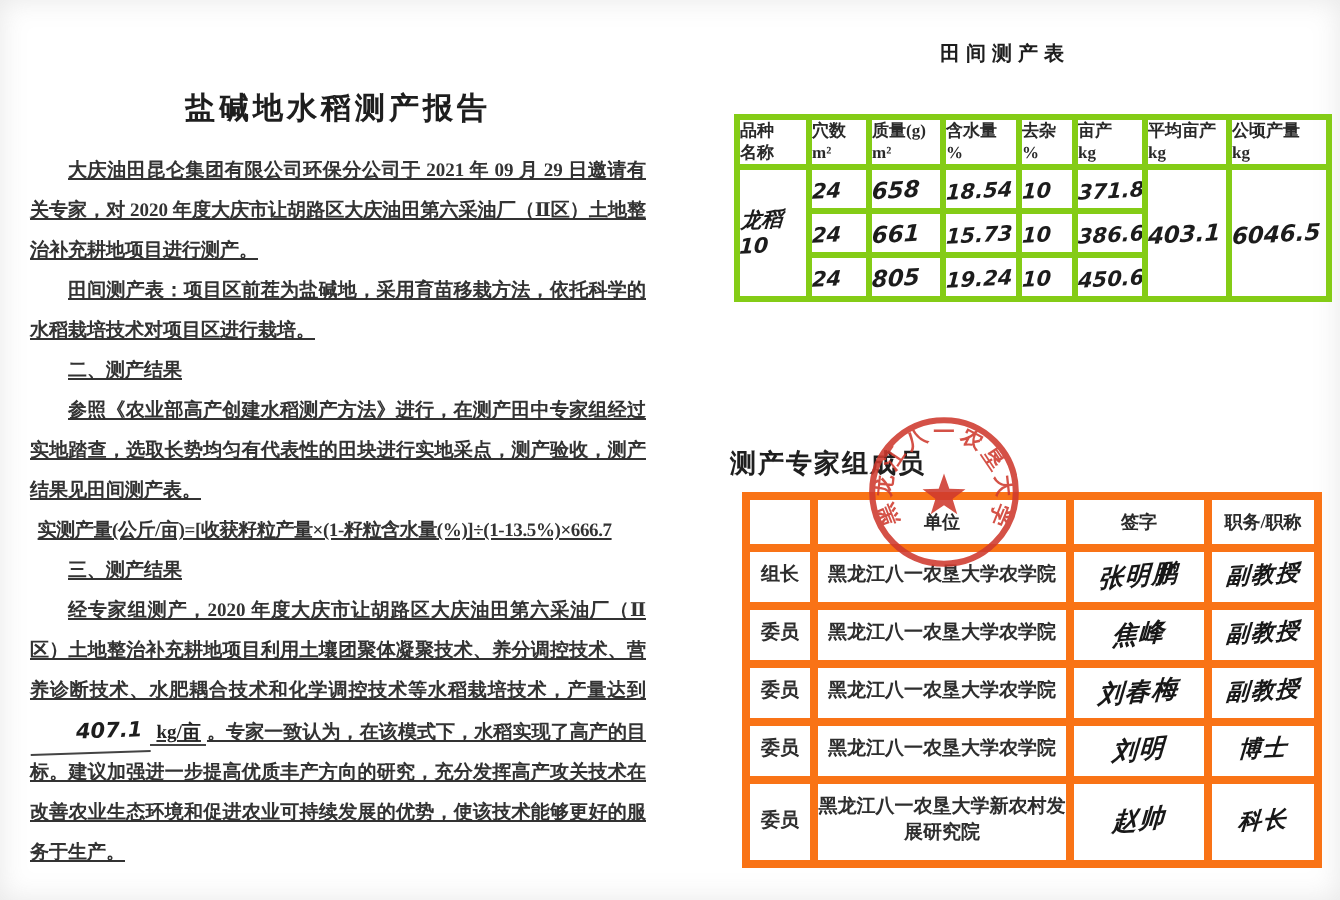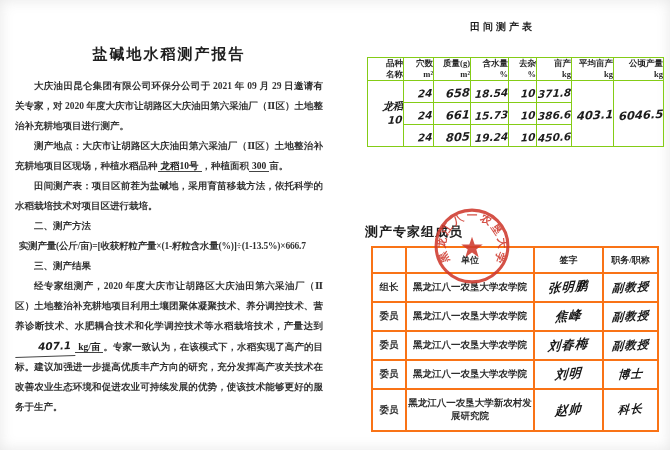--- a/index.html
+++ b/index.html
@@ -15,21 +15,21 @@
   .page-left  { left:0;   width:335px; padding:15px 12px 0 15px;margin-top:24px; }
   .page-right { left:335px; width:335px; }
 
   
   .report-title {
     text-align:center; font-size:15px; font-weight:bold;
     letter-spacing:2px; margin:6px 0 12px 0; color:#1e1e1e;
   }
   .report-body p {
     font-size:9.5px; line-height:20px; font-weight:bold;
-    text-align:justify; color:#333;
+    text-align:justify; color:#333;text-decoration:underline;
   }
   .indent { text-indent:2em; }
   .sec-heading { text-indent:2em; font-weight:bold; color:#222; }
   .formula { font-size:8.8px; white-space:nowrap; letter-spacing:-.2px; text-indent:.4em; }
   .fill {
     font-weight:bold; border-bottom:1px solid #444; padding:0 3px; color:#222;
   }
   .hw-fill {
     font-family:"DejaVu Sans",sans-serif; font-style:italic; font-weight:bold;
     border-bottom:1px solid #444; padding:0 4px; font-size:10.5px; color:#1d1d1d;
@@ -39,40 +39,40 @@
   
   .field-title {
     position:absolute; top:20px; left:0; width:100%;
     text-align:center; font-size:10px; font-weight:bold; letter-spacing:3px; color:#1e1e1e;
   }
   table { border-collapse:collapse; table-layout:fixed; }
   .field-table {
     position:absolute; top:57px; left:32px; width:296px;
   }
   .field-table th, .field-table td {
-    border:1px solid #84cc16; text-align:right; vertical-align:middle; overflow:hidden;
+    border:3px solid #84cc16; text-align:left; vertical-align:middle; overflow:hidden;
   }
   .field-table th { font-size:8.5px; font-weight:bold; height:21px; line-height:11px; color:#2a2a2a; }
   .field-table td { height:22px; }
   .hw {
     font-family:"DejaVu Sans",sans-serif; font-style:italic; font-weight:bold;
     display:inline-block; transform:rotate(-3deg) skewX(-6deg);
     font-size:10.5px; color:#1c1c1c;
   }
   .hw-big { font-size:11.5px; }
 
   .experts-label {
     position:absolute; top:223px; left:30px;
     font-size:13px; font-weight:bold; color:#1f1f1f; letter-spacing:1px;
   }
   .experts-table {
     position:absolute; top:246px; left:36px; width:286px;
   }
   .experts-table th, .experts-table td {
-    border:2px solid #f97316; text-align:center; vertical-align:middle;
+    border:4px solid #f97316; text-align:center; vertical-align:middle;
   }
   .experts-table th { font-size:9px; font-weight:bold; height:26px; color:#2a2a2a; }
   .experts-table td { height:29px; font-size:9.5px; font-weight:bold; color:#2e2e2e; line-height:13px; }
   .experts-table tr:last-child td { height:42px; }
   .sig {
     font-family:"DejaVu Sans",sans-serif; font-style:italic; font-weight:bold;
     display:inline-block; transform:rotate(-5deg) skewX(-8deg);
     font-size:12.5px; color:#181818; letter-spacing:1px;
   }
   .sig-title { font-size:11.5px; transform:rotate(-3deg) skewX(-6deg); }
@@ -82,23 +82,23 @@
     opacity:.88; pointer-events:none;
   }
 </style>
 </head>
 <body>
 
 <div class="page page-left">
   <div class="report-title">盐碱地水稻测产报告</div>
   <div class="report-body">
     <p class="indent">大庆油田昆仑集团有限公司环保分公司于 2021 年 09 月 29 日邀请有关专家，对 2020 年度大庆市让胡路区大庆油田第六采油厂（Ⅱ区）土地整治补充耕地项目进行测产。</p>
-    <p class="indent"><span>测产地点：大庆市让胡路区大庆油田第六采油厂（Ⅱ区）土地整治补充耕地项目区现场，种植水稻品种</span><span class="fill">龙稻10号</span><span>，种植面积</span><span class="fill">300</span><span>亩。</span></p>
     <p class="indent">田间测产表：项目区前茬为盐碱地，采用育苗移栽方法，依托科学的水稻栽培技术对项目区进行栽培。</p>
-    <p class="sec-heading">二、测产方法</p>
+    <p class="sec-heading">二、测产结果</p>
+    <p class="indent">参照《农业部高产创建水稻测产方法》进行，在测产田中专家组经过实地踏查，选取长势均匀有代表性的田块进行实地采点，测产验收，测产结果见田间测产表。</p>
     <p class="formula">实测产量(公斤/亩)=[收获籽粒产量×(1-籽粒含水量(%)]÷(1-13.5%)×666.7</p>
     <p class="sec-heading">三、测产结果</p>
     <p class="indent"><span>经专家组测产，2020 年度大庆市让胡路区大庆油田第六采油厂（Ⅱ区）土地整治补充耕地项目利用土壤团聚体凝聚技术、养分调控技术、营养诊断技术、水肥耦合技术和化学调控技术等水稻栽培技术，产量达到</span><span class="hw-fill">407.1</span><span class="fill">kg/亩</span><span>。专家一致认为，在该模式下，水稻实现了高产的目标。建议加强进一步提高优质丰产方向的研究，充分发挥高产攻关技术在改善农业生态环境和促进农业可持续发展的优势，使该技术能够更好的服务于生产。</span></p>
   </div>
 </div>
 
 <div class="page page-right">
 
   <div class="field-title">田间测产表</div>
 

